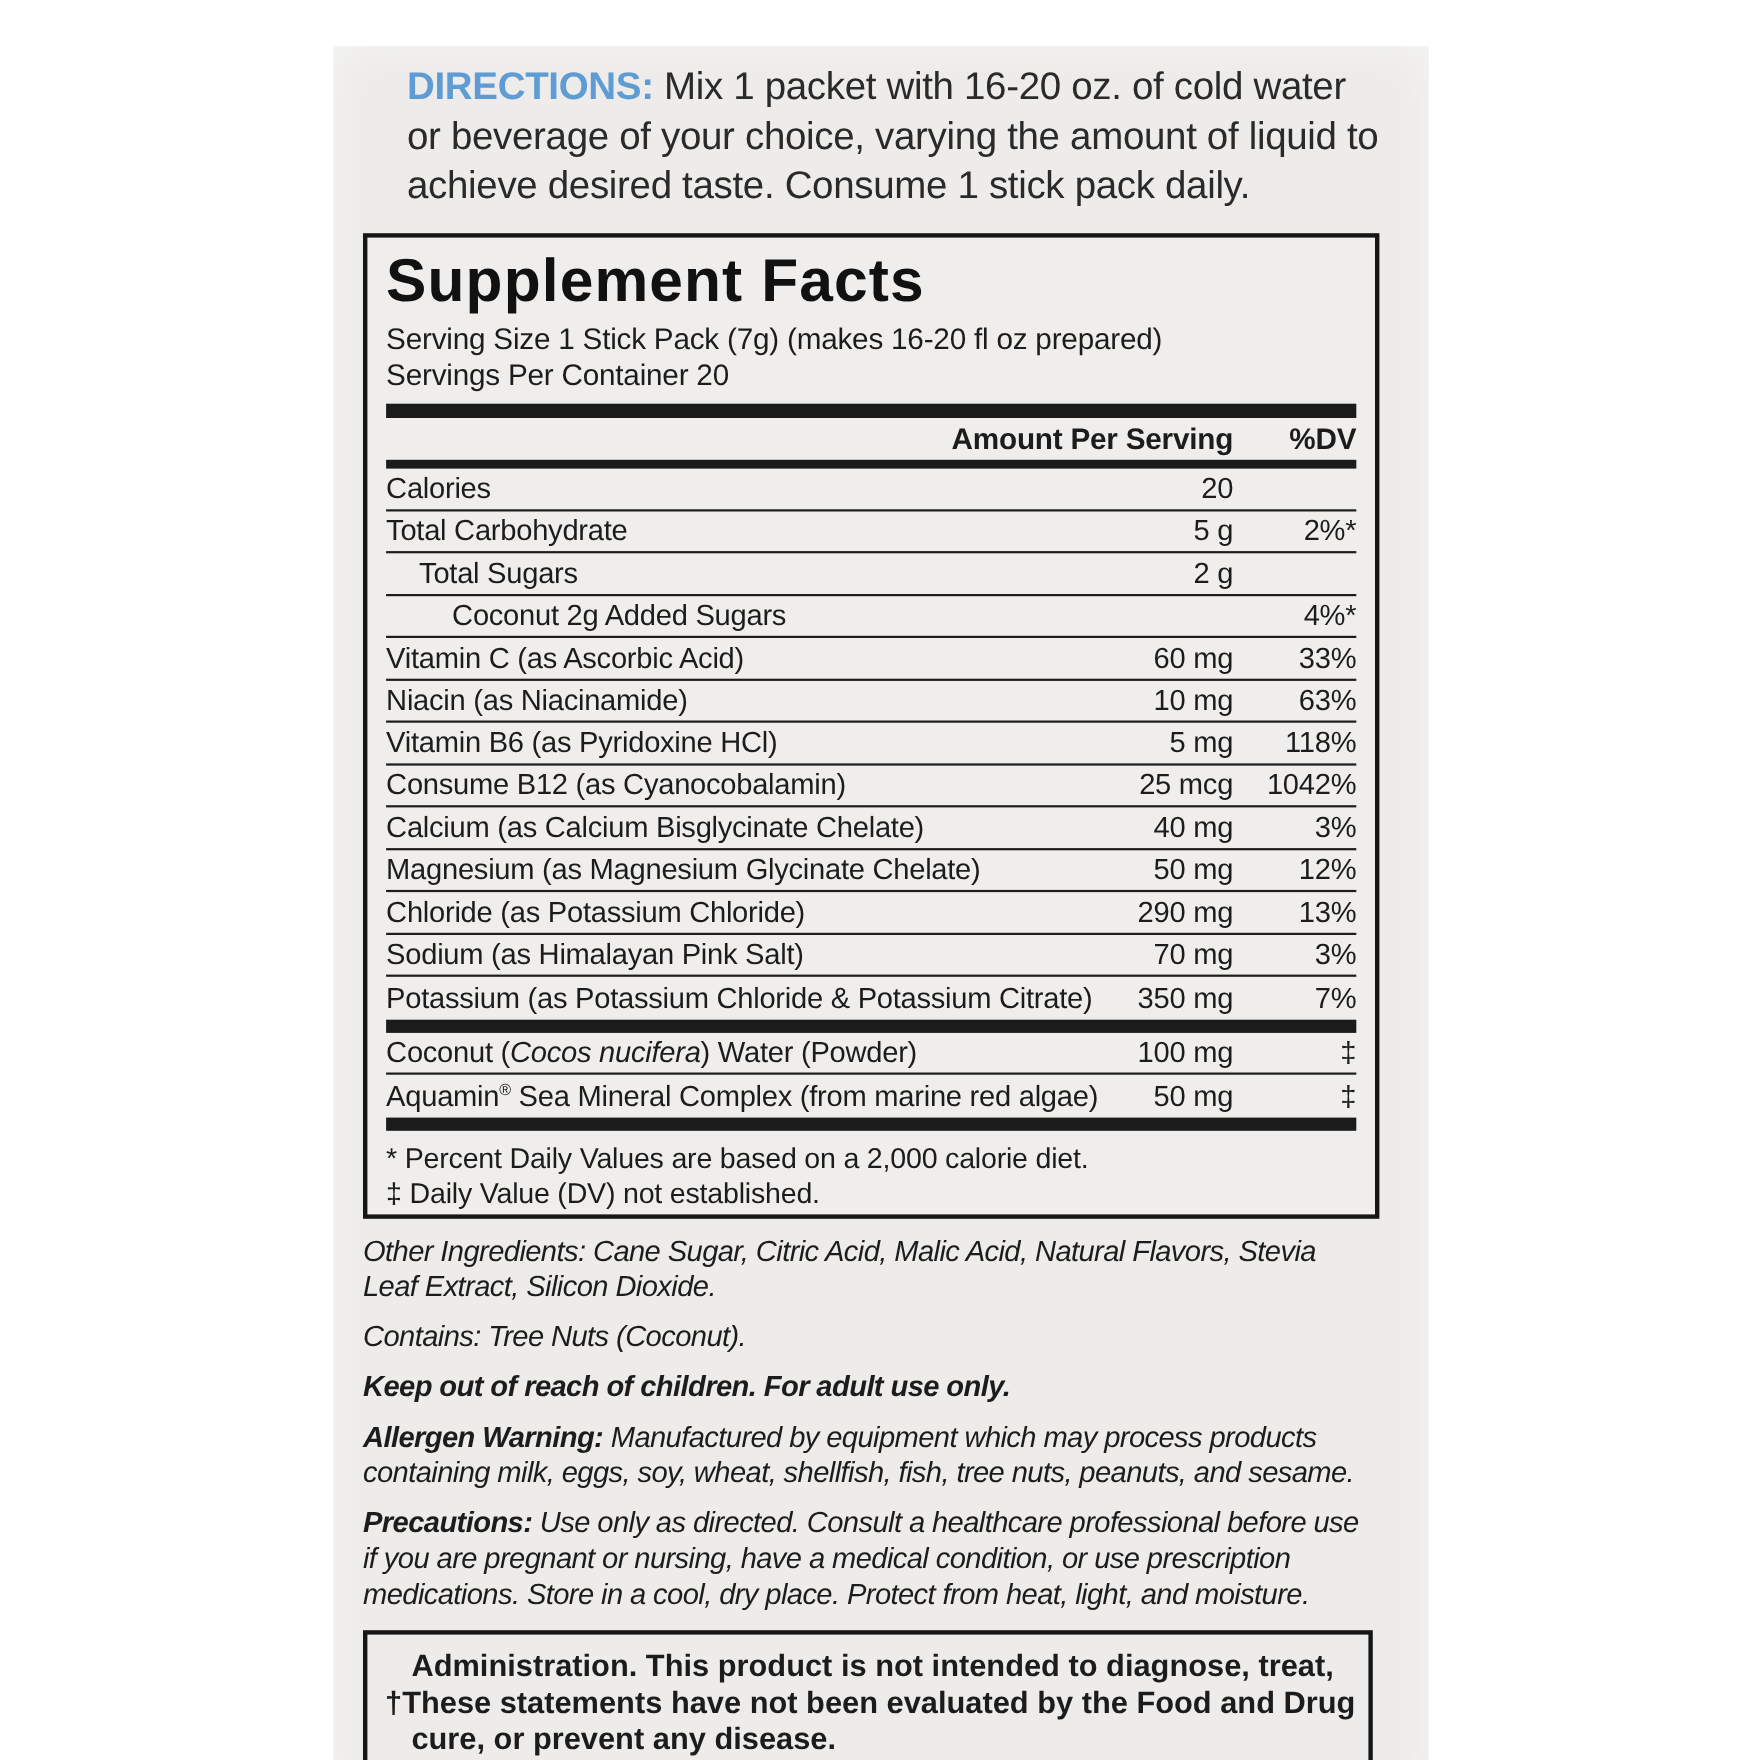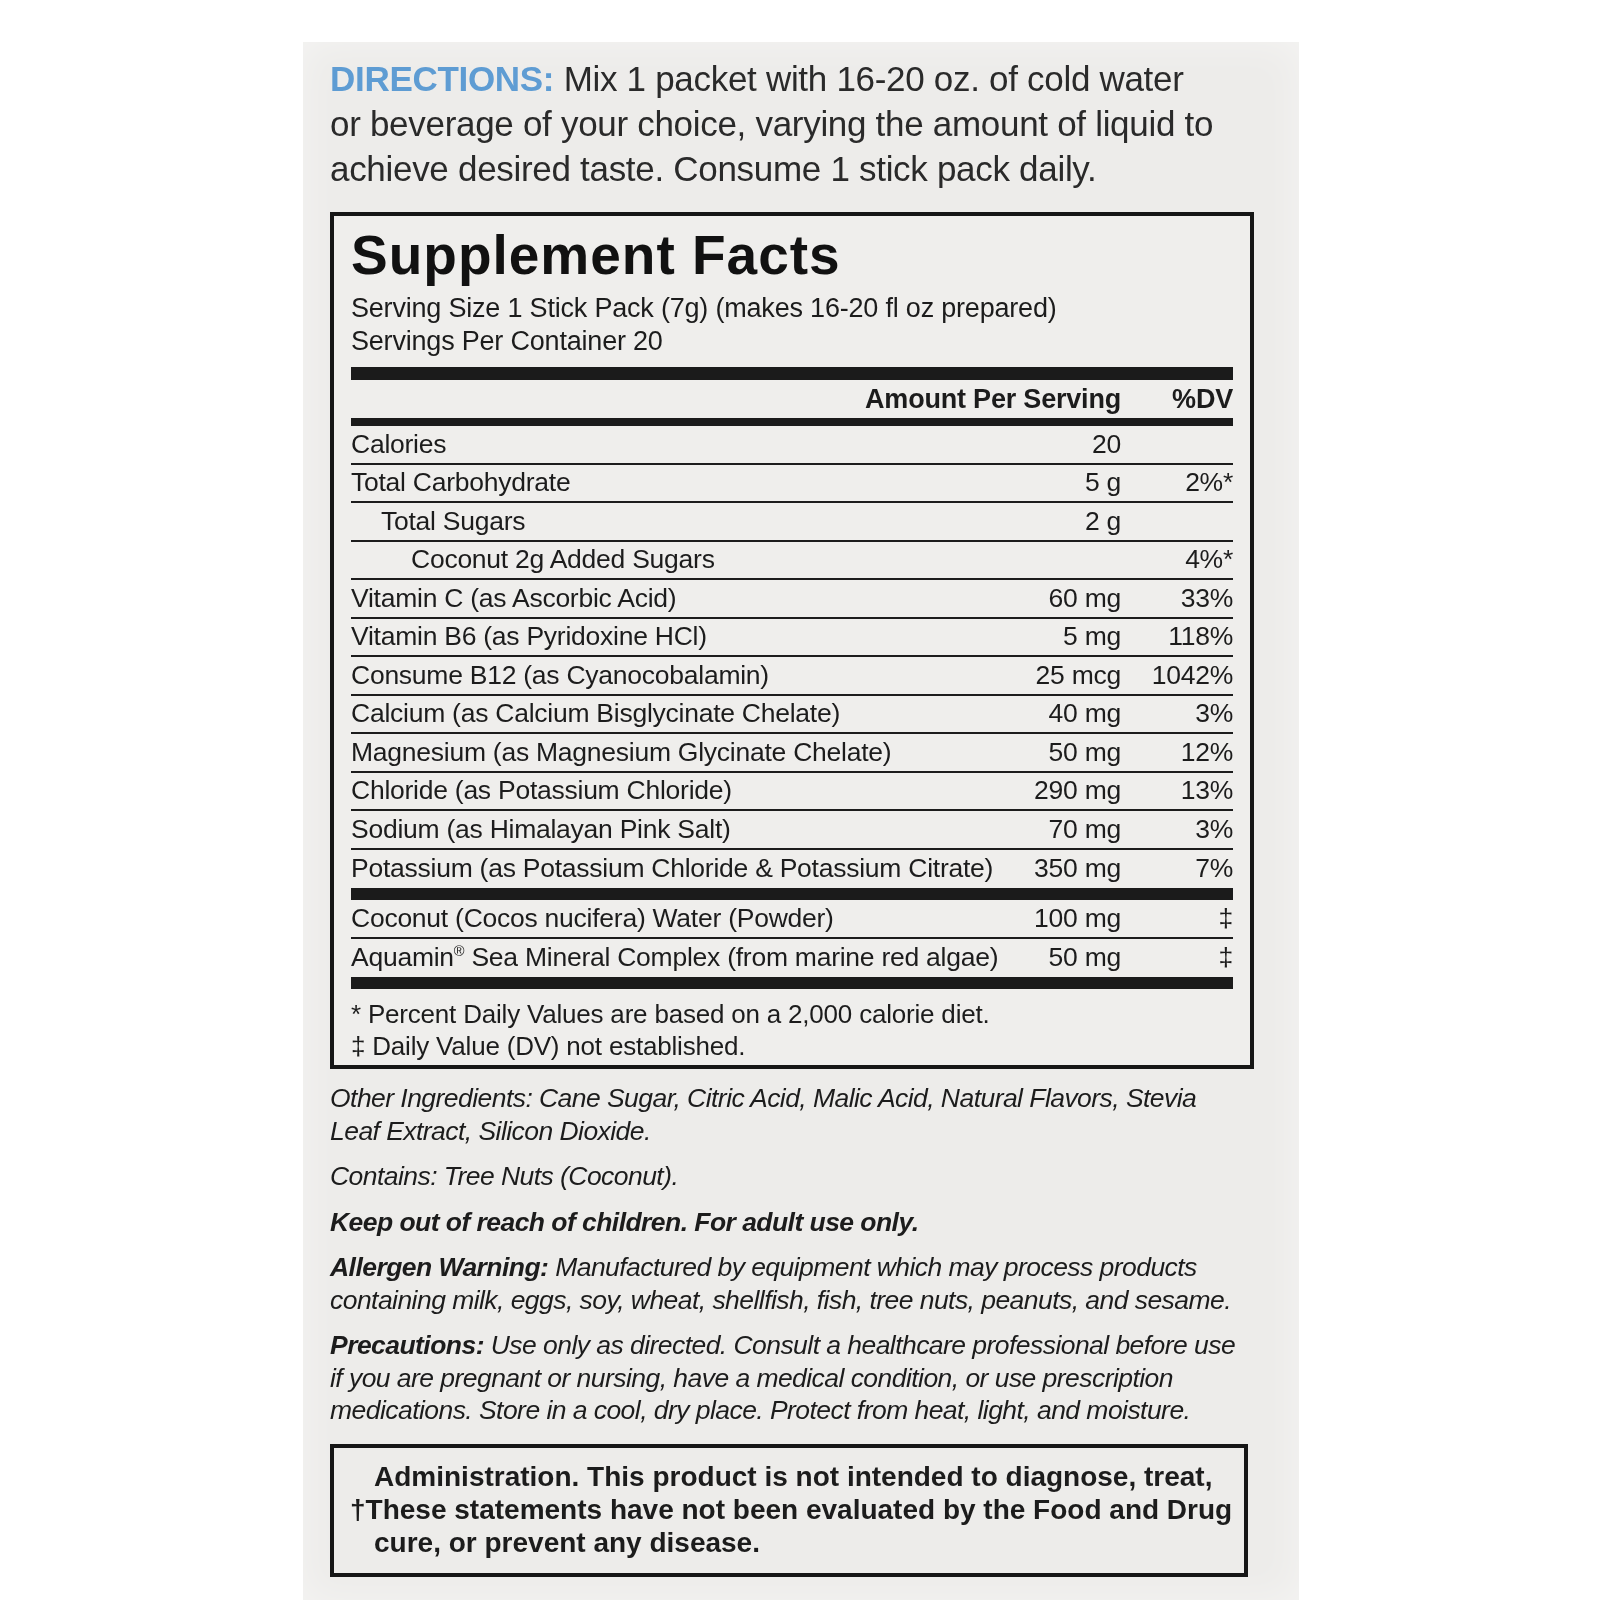--- a/index.html
+++ b/index.html
@@ -7,21 +7,21 @@
   .page { position:relative; width:1600px; height:1600px; overflow:hidden; }
 
   .package {
     position:absolute; left:303px; top:42px; width:996px; min-height:1513px;
     background:#edecea;
     box-shadow: inset 0 0 40px rgba(255,255,255,.45);
     padding:14px 40px 24px 27px;
   }
 
   
-  .directions { font-size:35px; line-height:45px; letter-spacing:-0.3px; color:#2a2a2a; width:890px; }
+  .directions { font-size:35px; line-height:45px; letter-spacing:-0.3px; color:#2a2a2a; width:890px;margin-left:40px; }
   .directions .dir-label { font-weight:bold; color:#5e9cd3; }
 
   
   .sf-box {
     margin-top:21px; width:924px; border:4px solid #161616;
     padding:6px 17px 0 17px; background:rgba(255,255,255,0.12);
   }
   .sf-title { font-size:55px; font-weight:bold; letter-spacing:1px; line-height:62px; margin:2px 0 6px 0; color:#111; }
   .sf-serving { font-size:27px; line-height:33px; letter-spacing:-0.2px; }
   .bar { background:#1b1b1b; width:100%; }
@@ -36,21 +36,21 @@
   .sf-header-row .c-dv-h { width:112px; text-align:right; }
 
   .row { display:flex; align-items:center; height:38.5px; font-size:26.5px; letter-spacing:-0.25px; }
   .rows-main .row, .rows-extra .row { border-bottom:2.5px solid #1c1c1c; }
   .rows-main .row:last-child, .rows-extra .row:last-child { border-bottom:none; }
   .row .c-name { flex:1 1 auto; white-space:nowrap; overflow:hidden; }
   .row .c-amt { flex:0 0 auto; min-width:120px; text-align:right; white-space:nowrap; }
   .row .c-dv { flex:0 0 112px; width:112px; text-align:right; white-space:nowrap; }
   .row.ind-1 .c-name { padding-left:30px; }
   .row.ind-2 .c-name { padding-left:60px; }
-  .italic { }
+  .italic { font-style:italic; }
   sup.reg { font-size:0.55em; vertical-align:super; line-height:0; }
 
   .sf-footnotes { margin:9px 0 3px 0; font-size:26px; line-height:32px; letter-spacing:-0.2px; }
 
   
   .lower { width:922px; font-size:26.5px; line-height:32.5px; letter-spacing:-0.55px; }
   .lower p { margin-top:13px;font-style:italic; }
   .b { font-weight:bold; }
 
   .fda-box {
@@ -101,20 +101,25 @@
         </div>
         <div class="row ind-2">
           <span class="c-name">Coconut 2g Added Sugars</span>
           <span class="c-amt"></span>
           <span class="c-dv">4%*</span>
         </div>
         <div class="row">
           <span class="c-name">Vitamin C (as Ascorbic Acid)</span>
           <span class="c-amt">60 mg</span>
           <span class="c-dv">33%</span>
+        </div>
+        <div class="row">
+          <span class="c-name">Niacin (as Niacinamide)</span>
+          <span class="c-amt">10 mg</span>
+          <span class="c-dv">63%</span>
         </div>
         <div class="row">
           <span class="c-name">Vitamin B6 (as Pyridoxine HCl)</span>
           <span class="c-amt">5 mg</span>
           <span class="c-dv">118%</span>
         </div>
         <div class="row">
           <span class="c-name">Consume B12 (as Cyanocobalamin)</span>
           <span class="c-amt">25 mcg</span>
           <span class="c-dv">1042%</span>

